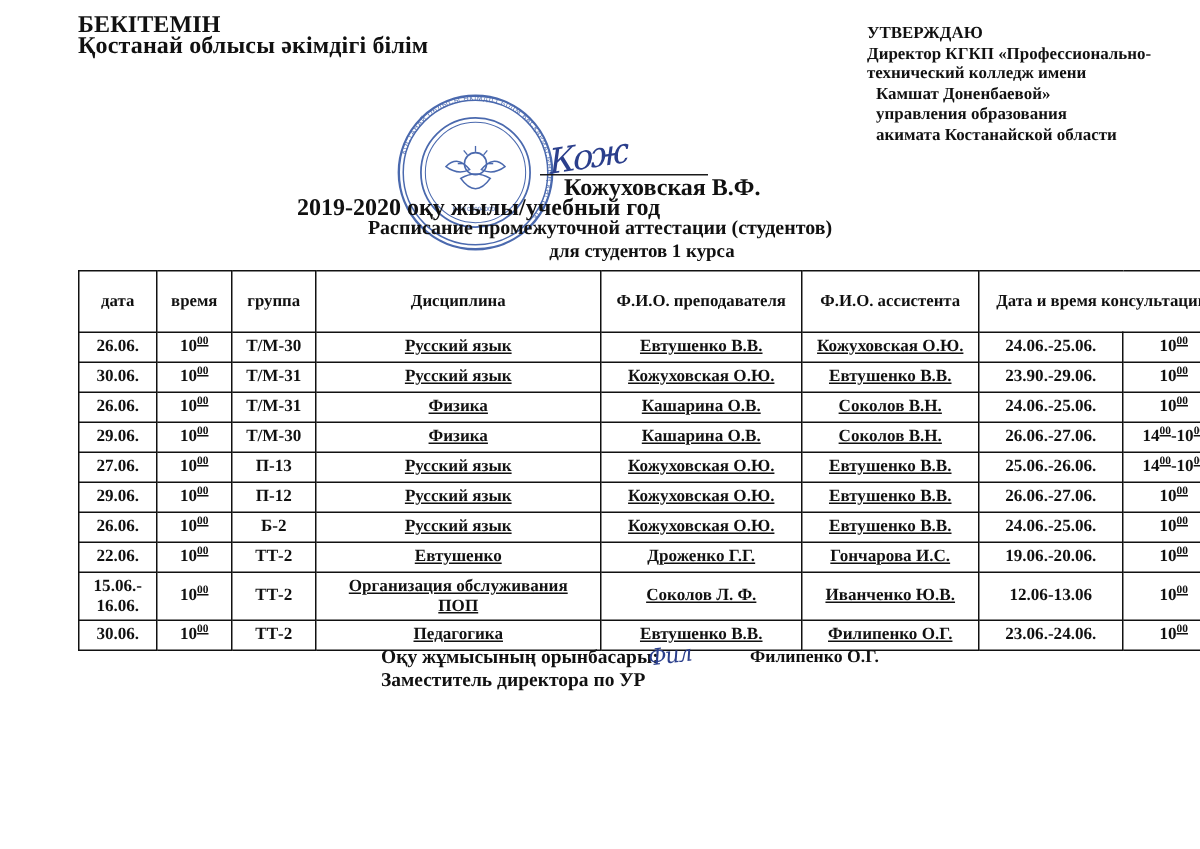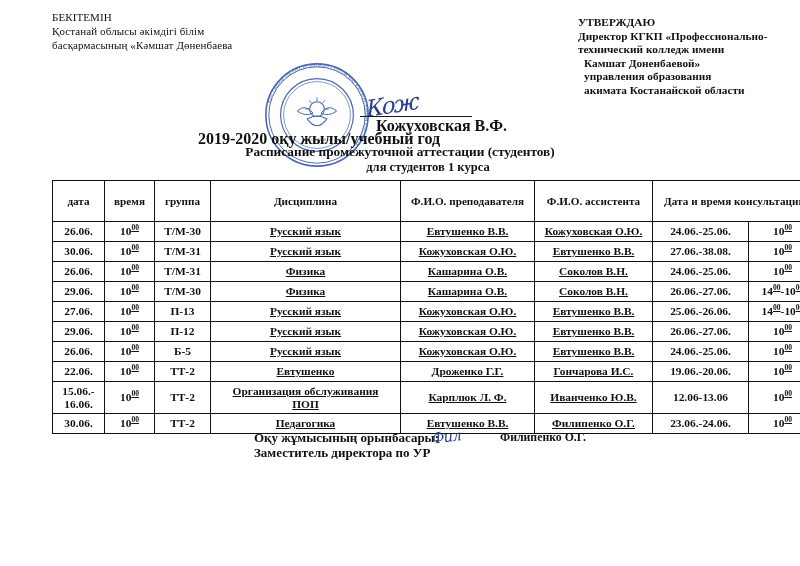--- a/index.html
+++ b/index.html
@@ -20,22 +20,22 @@
     width: 800px;
     height: 566px;
   }
 
   
   .hdr-left {
     position: absolute;
     left: 52px;
     top: 10px;
     width: 320px;
-    font-size: 11px;
-    font-weight: normal;
+    font-size: 16px;
+    font-weight: bold;
     line-height: 14.2px;
     letter-spacing: 0.1px;
   }
   .hdr-right {
     position: absolute;
     left: 578px;
     top: 16px;
     width: 225px;
     font-size: 11.3px;
     font-weight: bold;
@@ -194,21 +194,20 @@
   }
 </style>
 </head>
 <body>
 
 <div class="page">
 
   <div class="hdr-left">
     <div>БЕКІТЕМІН</div>
     <div>Қостанай облысы әкімдігі білім</div>
-    <div>басқармасының «Кәмшат Дөненбаева</div>
   </div>
 
   <div class="hdr-right">
     <div>УТВЕРЖДАЮ</div>
     <div>Директор КГКП «Профессионально-</div>
     <div>технический колледж имени</div>
     <div class="ind">Камшат Доненбаевой»</div>
     <div class="ind">управления образования</div>
     <div class="ind">акимата Костанайской области</div>
   </div>
@@ -281,21 +280,21 @@
             <td>24.06.-25.06.</td>
             <td>10<span class="sup">00</span></td>
           </tr>
           <tr>
             <td>30.06.</td>
             <td>10<span class="sup">00</span></td>
             <td>Т/М-31</td>
             <td class="disc">Русский язык</td>
             <td class="teacher">Кожуховская О.Ю.</td>
             <td class="assist">Евтушенко В.В.</td>
-            <td>27.06.-38.08.</td>
+            <td>23.90.-29.06.</td>
             <td>10<span class="sup">00</span></td>
           </tr>
           <tr>
             <td>26.06.</td>
             <td>10<span class="sup">00</span></td>
             <td>Т/М-31</td>
             <td class="disc">Физика</td>
             <td class="teacher">Кашарина О.В.</td>
             <td class="assist">Соколов В.Н.</td>
             <td>24.06.-25.06.</td>
@@ -327,21 +326,21 @@
             <td>П-12</td>
             <td class="disc">Русский язык</td>
             <td class="teacher">Кожуховская О.Ю.</td>
             <td class="assist">Евтушенко В.В.</td>
             <td>26.06.-27.06.</td>
             <td>10<span class="sup">00</span></td>
           </tr>
           <tr>
             <td>26.06.</td>
             <td>10<span class="sup">00</span></td>
-            <td>Б-5</td>
+            <td>Б-2</td>
             <td class="disc">Русский язык</td>
             <td class="teacher">Кожуховская О.Ю.</td>
             <td class="assist">Евтушенко В.В.</td>
             <td>24.06.-25.06.</td>
             <td>10<span class="sup">00</span></td>
           </tr>
           <tr>
             <td>22.06.</td>
             <td>10<span class="sup">00</span></td>
             <td>ТТ-2</td>
@@ -349,21 +348,21 @@
             <td class="teacher">Дроженко Г.Г.</td>
             <td class="assist">Гончарова И.С.</td>
             <td>19.06.-20.06.</td>
             <td>10<span class="sup">00</span></td>
           </tr>
           <tr style="height: 32px;">
             <td>15.06.-<br>16.06.</td>
             <td>10<span class="sup">00</span></td>
             <td>ТТ-2</td>
             <td class="disc">Организация обслуживания<br>ПОП</td>
-            <td class="teacher">Карплюк Л. Ф.</td>
+            <td class="teacher">Соколов Л. Ф.</td>
             <td class="assist">Иванченко Ю.В.</td>
             <td>12.06-13.06</td>
             <td>10<span class="sup">00</span></td>
           </tr>
           <tr>
             <td>30.06.</td>
             <td>10<span class="sup">00</span></td>
             <td>ТТ-2</td>
             <td class="disc">Педагогика</td>
             <td class="teacher">Евтушенко В.В.</td>

